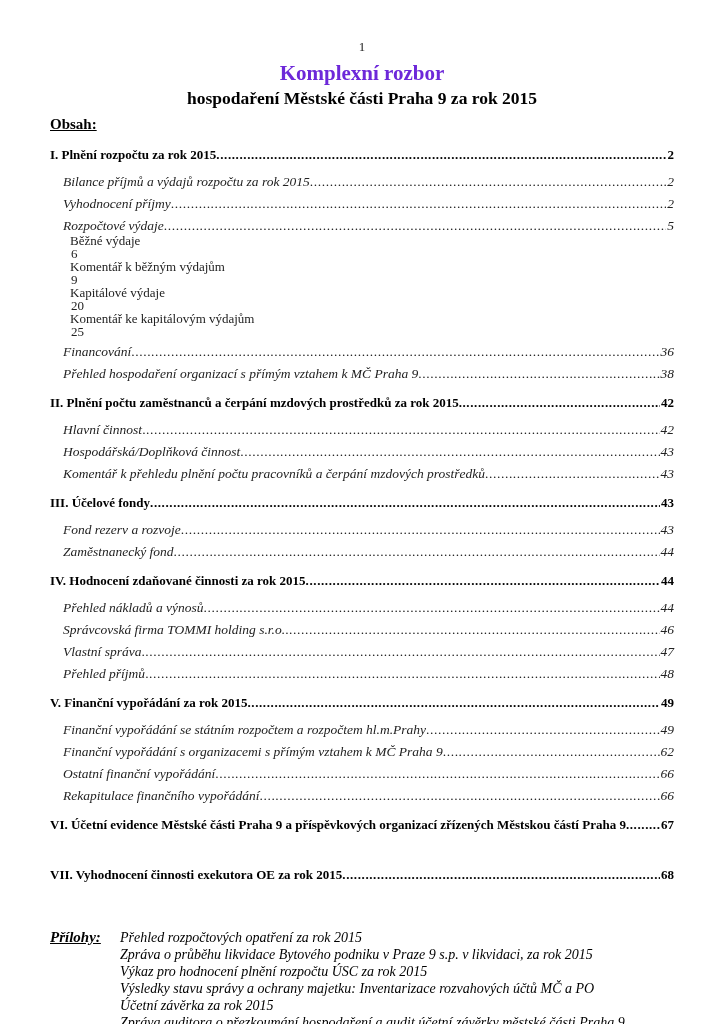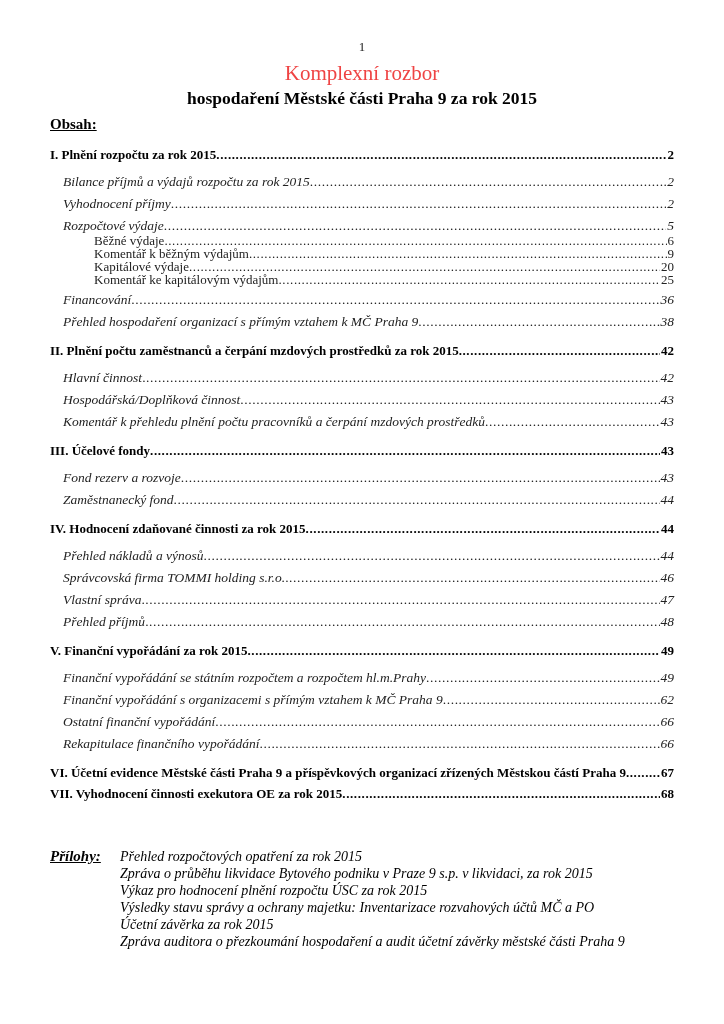--- a/index.html
+++ b/index.html
@@ -25,22 +25,22 @@
     text-align: center;
     font-size: 13px;
     line-height: 13px;
     color: #222;
   }
   .title {
     margin: 8px 0 0 0;
     text-align: center;
     font-size: 21px;
     line-height: 24px;
-    font-weight: normal;
-    color: #ef4444;
+    font-weight: bold;
+    color: #6d28d9;
   }
   .subtitle {
     margin: 3px 0 0 0;
     text-align: center;
     font-size: 17.5px;
     line-height: 20px;
     font-weight: bold;
     color: #000;
   }
   .toc-heading {
@@ -84,28 +84,29 @@
     margin-bottom: 7px;
   }
   .lvl2 {
     font-style: italic;
     margin-left: 13px;
     margin-top: 7px;
     margin-bottom: 2px;
     color: #222;
   }
   .lvl3 {
-    margin-left: 44px;
+    margin-left: 20px;
     margin-top: 0;
     margin-bottom: 0;
     font-size: 13px;
     color: #222;
+    flex-direction: column;
   }
   .row.first { margin-top: 0; }
-  .row.last-major { margin-top: 1px; }
+  .row.last-major { margin-top: 30px; }
   .attachments {
     margin-top: 41px;
     display: flex;
     align-items: flex-start;
     justify-content: center;
   }
   .attachments-heading {
     flex: 0 0 70px;
     font-size: 15px;
     line-height: 17px;

